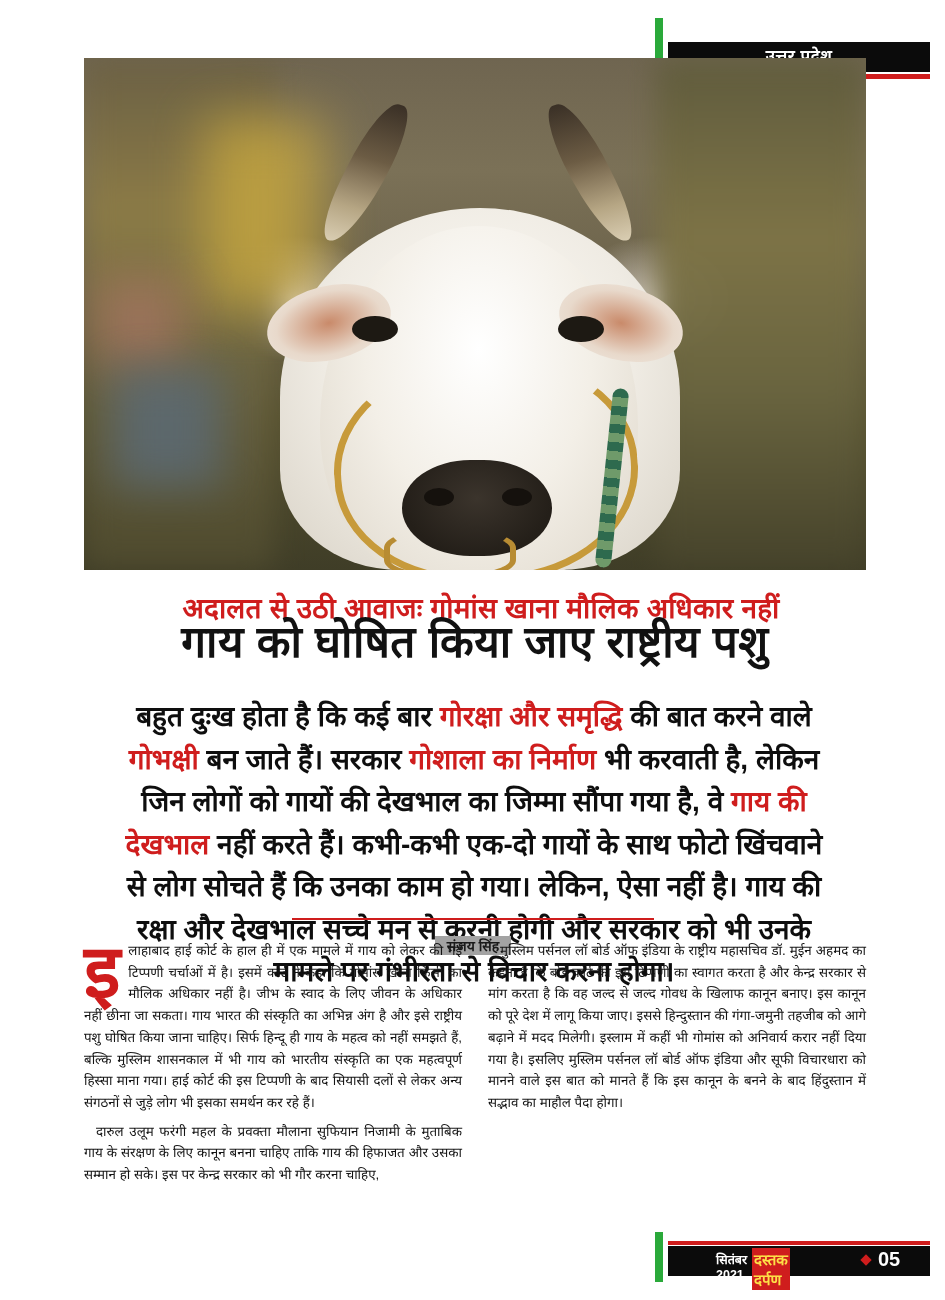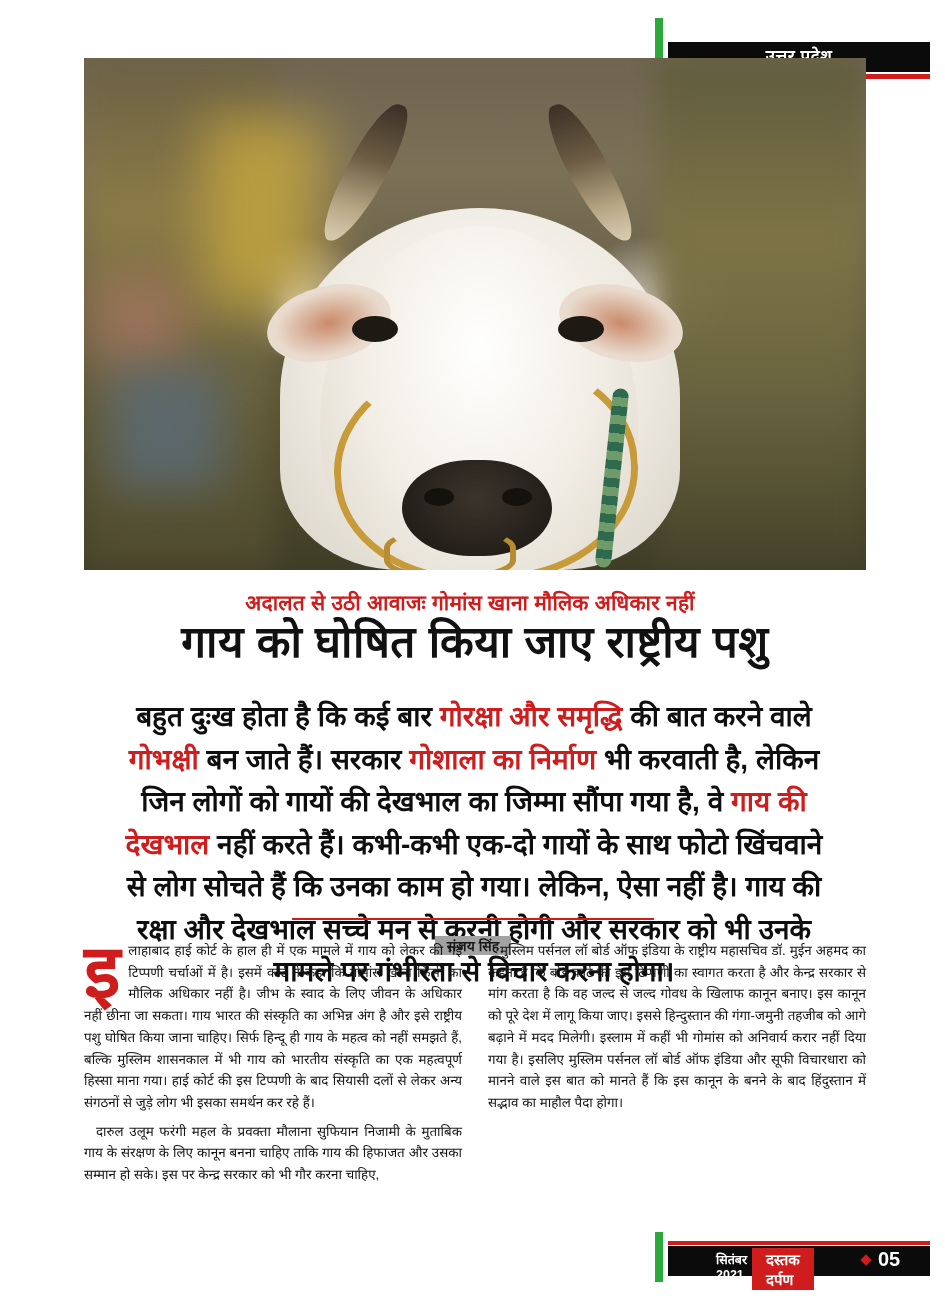--- a/index.html
+++ b/index.html
@@ -118,22 +118,22 @@
     border:6px solid #b88c33;border-radius:60px/20px;border-top-color:transparent;
   }
   .rope-tail{
     position:absolute;left:520px;top:330px;width:16px;height:180px;
     background:repeating-linear-gradient(180deg,#2e6a4e 0 9px,#6f9a6a 9px 18px);
     border-radius:8px;transform:rotate(6deg);
   }
 
   
   .kicker{
-    position:absolute;left:79px;top:588px;width:782px;
-    text-align:center;color:#cf1d1d;font-size:21px;font-weight:bold;
+    position:absolute;left:90px;top:588px;width:782px;
+    text-align:center;color:#cf1d1d;font-size:28px;font-weight:bold;
     letter-spacing:.2px;
   }
   .headline{
     position:absolute;left:84px;top:616px;width:782px;
     text-align:center;color:#111111;font-size:44px;font-weight:bold;
     letter-spacing:.5px;line-height:1.18;
   }
 
   
   .standfirst{
@@ -172,22 +172,22 @@
   .footer-green{
     position:absolute;left:655px;top:1232px;width:8px;height:50px;background:#2aa93a;
   }
   .footer-bar{
     position:absolute;left:668px;top:1246px;width:262px;height:30px;background:#0b0b0b;
   }
   .footer-date{
     position:absolute;left:716px;top:1251px;color:#ffffff;font-size:12.5px;font-weight:bold;
   }
   .footer-mag{
-    position:absolute;left:752px;top:1248px;color:#ffffff;font-size:15px;font-weight:bold;
-    background:#cf1d1d;padding:1px 14px;
+    position:absolute;left:752px;top:1248px;color:#fde047;font-size:15px;font-weight:bold;
+    background:#cf1d1d;padding:1px 2px;
   }
   .footer-dot{
     position:absolute;left:862px;top:1256px;width:8px;height:8px;background:#cf1d1d;
     transform:rotate(45deg);
   }
   .footer-page{
     position:absolute;left:878px;top:1248px;color:#ffffff;font-size:20px;font-weight:bold;
   }
   .footer-red-rule{
     position:absolute;left:668px;top:1241px;width:262px;height:4px;background:#cf1d1d;

